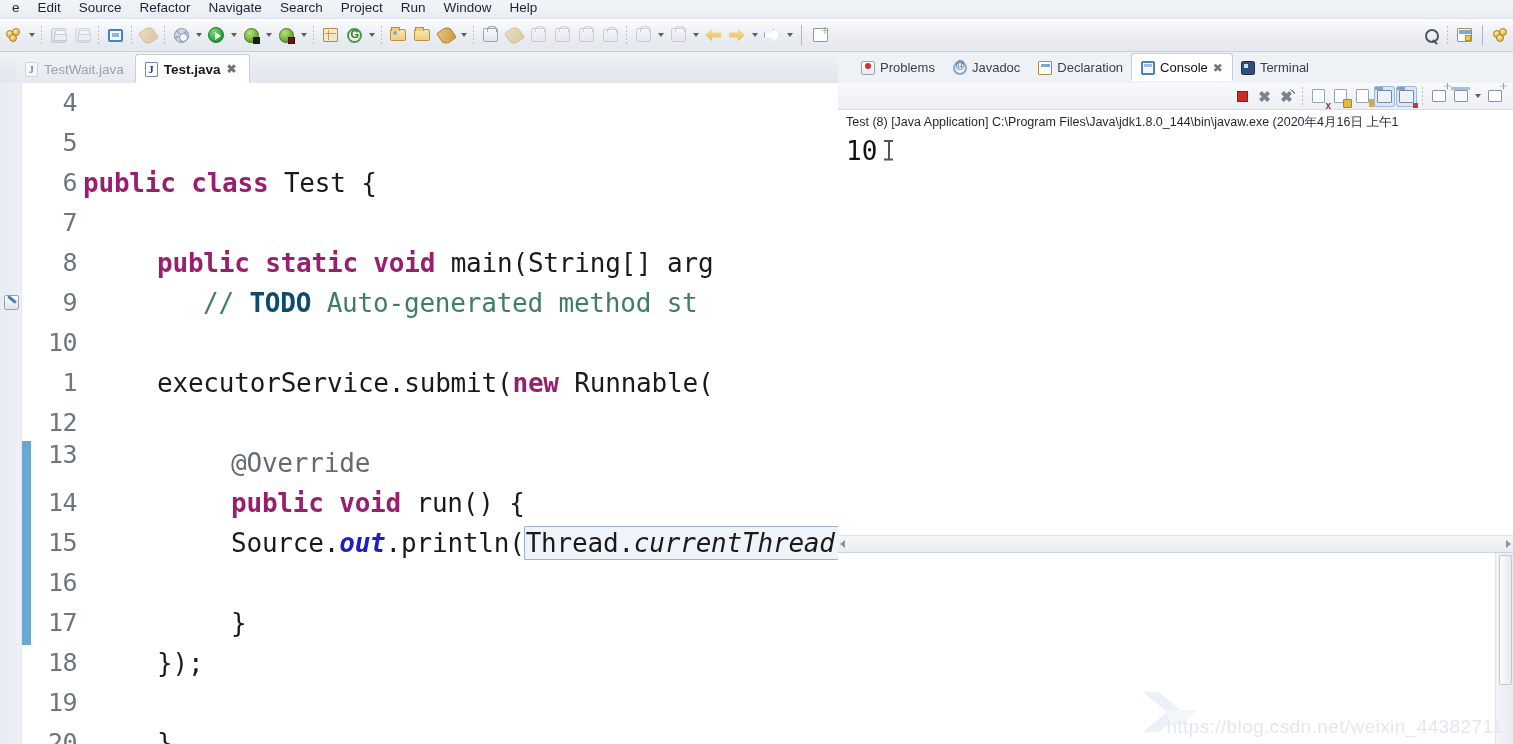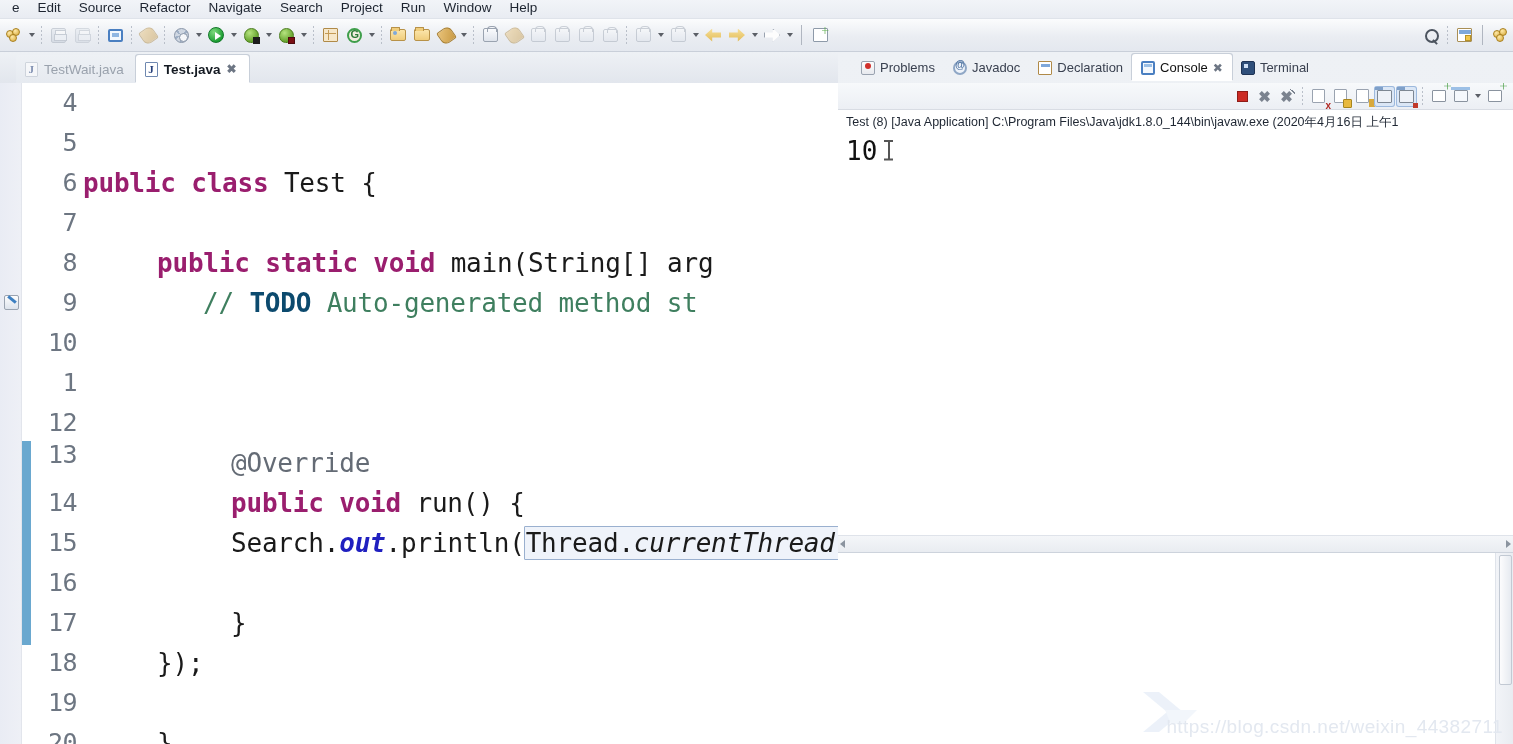--- a/index.html
+++ b/index.html
@@ -447,26 +447,27 @@
 
       <div class="codearea">
 
         <div class="cline" style="top:80px;left:0px;"><span class="kw">public class</span><span> Test {</span></div>
 
         <div class="cline" style="top:160px;left:74px;"><span class="kw">public static void</span><span> main(String[] arg</span></div>
 
         <div class="cline" style="top:200px;left:120px;"><span class="cm">// </span><span class="cmtask">TODO</span><span class="cm"> Auto-generated method st</span></div>
 
 
+        <div class="cline" style="top:280px;left:74px;"><span>executorService.submit(</span><span class="kw">new</span><span> Runnable(</span></div>
 
         <div class="cline ann" style="top:360px;left:148px;"><span>@Override</span></div>
 
         <div class="cline" style="top:400px;left:148px;"><span class="kw">public void</span><span> run() {</span></div>
 
-        <div class="cline" style="top:440px;left:148px;"><span>Search.</span><span class="fldstatic">out</span><span>.println(</span><span class="occbox"><span>Thread.</span><span class="ital">currentThread</span><span>().getId()</span></span></div>
+        <div class="cline" style="top:440px;left:148px;"><span>Source.</span><span class="fldstatic">out</span><span>.println(</span><span class="occbox"><span>Thread.</span><span class="ital">currentThread</span><span>().getId()</span></span></div>
 
         <div class="cline" style="top:520px;left:148px;"><span>}</span></div>
 
         <div class="cline" style="top:560px;left:74px;"><span>});</span></div>
 
         <div class="cline" style="top:640px;left:74px;"><span>}</span></div>
       </div>
     </div>
   </div>
 

